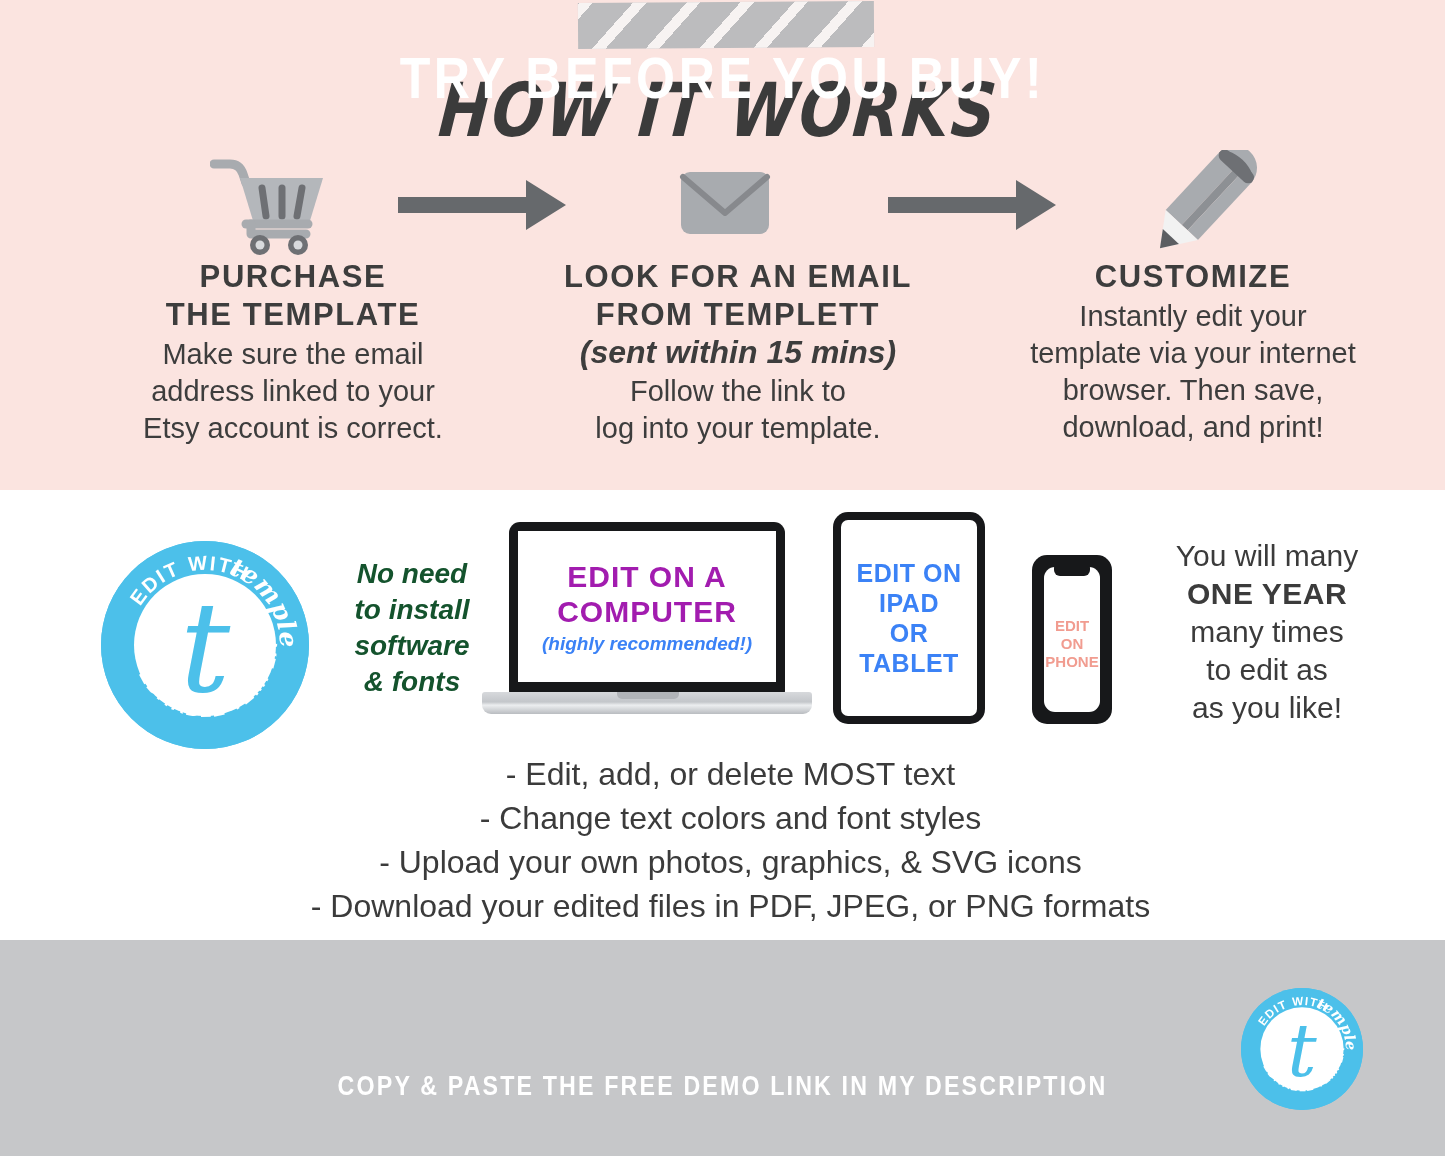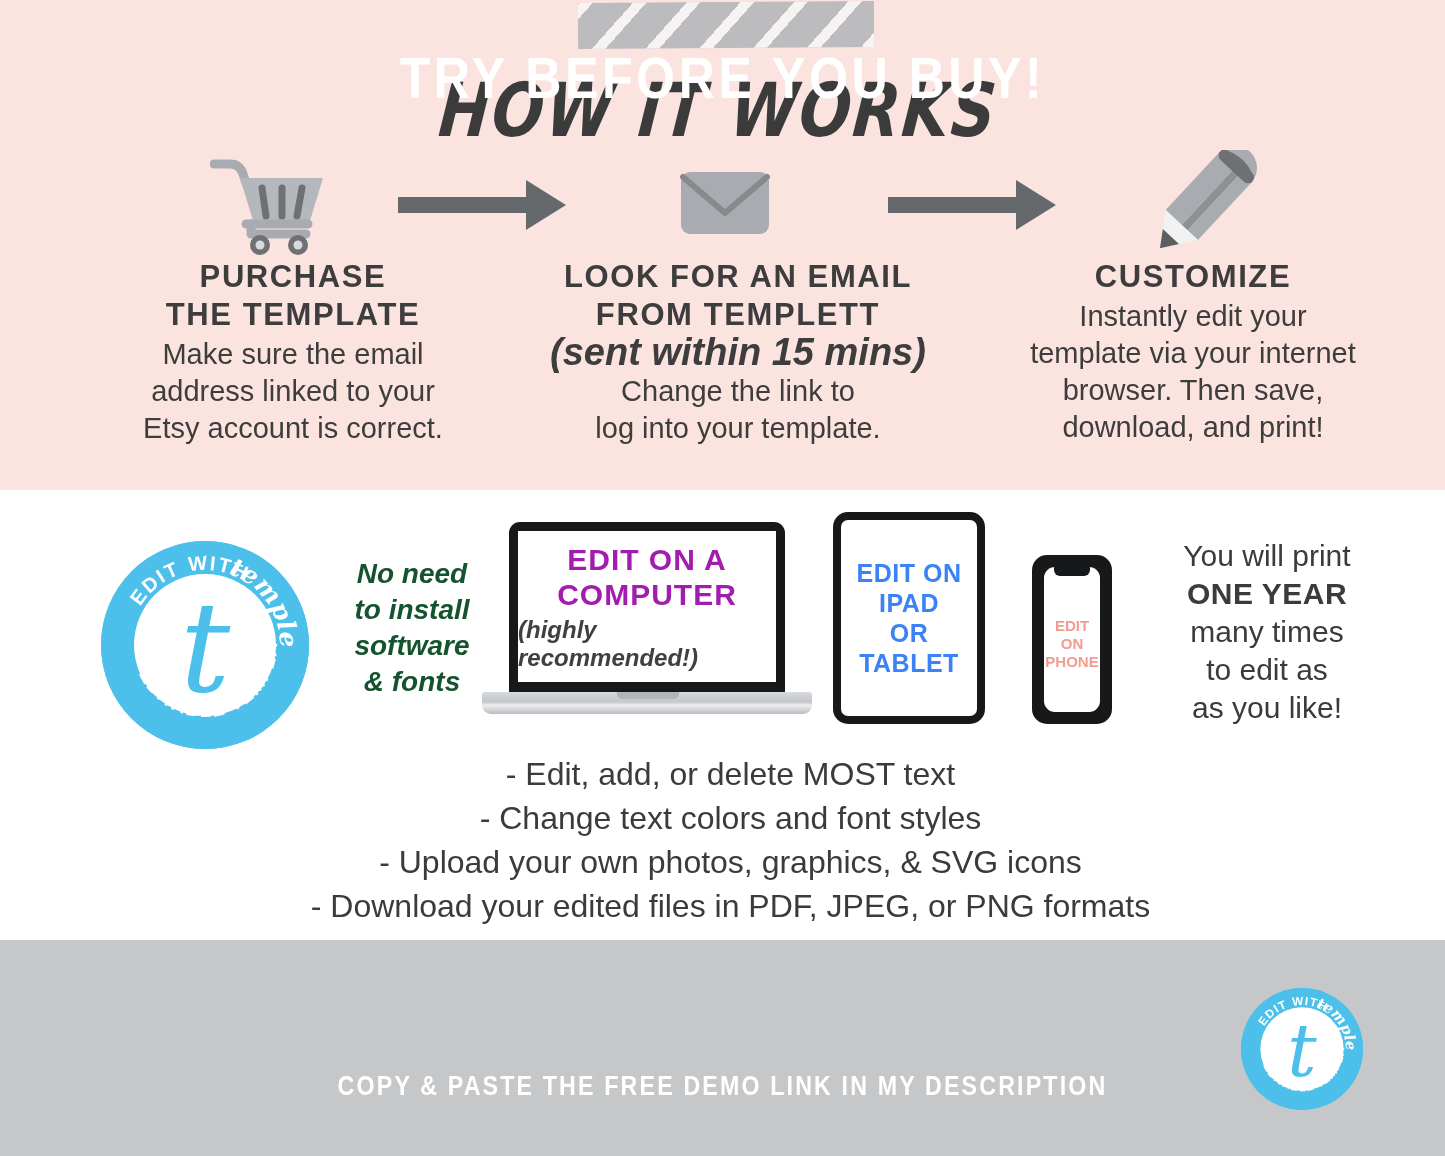--- a/index.html
+++ b/index.html
@@ -111,21 +111,21 @@
     white-space: pre-line;
   }
   .col-body {
     font-size: 29px;
     font-weight: 300;
     line-height: 37px;
     white-space: pre-line;
     margin-top: 2px;
   }
   .col-note {
-    font-size: 38px;
+    font-size: 32px;
     font-style: italic;
     font-weight: 600;
     line-height: 37px;
   }
 
   
   .white-section {
     position: absolute;
     left: 0; top: 490px;
     width: 1445px;
@@ -193,22 +193,22 @@
   .scr-title {
     color: #a21caf;
     font-size: 30px;
     font-weight: bold;
     letter-spacing: 1px;
     line-height: 35px;
     text-align: center;
     white-space: pre-line;
   }
   .scr-sub {
-    color: #404040;
-    font-size: 24px;
+    color: #3b82f6;
+    font-size: 19px;
     font-style: italic;
     font-weight: 600;
     margin-top: 4px;
   }
 
   
   .tablet {
     position: absolute;
     left: 833px; top: 512px;
     width: 152px; height: 212px;
@@ -403,21 +403,21 @@
         <div class="col-head">PURCHASE
 THE TEMPLATE</div>
         <div class="col-body">Make sure the email
 address linked to your
 Etsy account is correct.</div>
       </div>
       <div class="col col-2">
         <div class="col-head">LOOK FOR AN EMAIL
 FROM TEMPLETT</div>
         <div class="col-note">(sent within 15 mins)</div>
-        <div class="col-body">Change the link to
+        <div class="col-body">Follow the link to
 log into your template.</div>
       </div>
       <div class="col col-3">
         <div class="col-head">CUSTOMIZE</div>
         <div class="col-body">Instantly edit your
 template via your internet
 browser. Then save,
 download, and print!</div>
       </div>
     </div>
@@ -475,21 +475,21 @@
   <div class="phone">
     <div class="phone-screen">
       <div class="phone-notch"></div>
       <div class="phone-text">EDIT
 ON
 PHONE</div>
     </div>
   </div>
 
   <div class="oneyear">
-    <div>You will print</div>
+    <div>You will many</div>
     <div><b>ONE YEAR</b></div>
     <div>many times</div>
     <div>to edit as</div>
     <div>as you like!</div>
   </div>
 
   <div class="bullets">
     <div class="bullet">- Edit, add, or delete MOST text</div>
     <div class="bullet">- Change text colors and font styles</div>
     <div class="bullet">- Upload your own photos, graphics, &amp; SVG icons</div>

